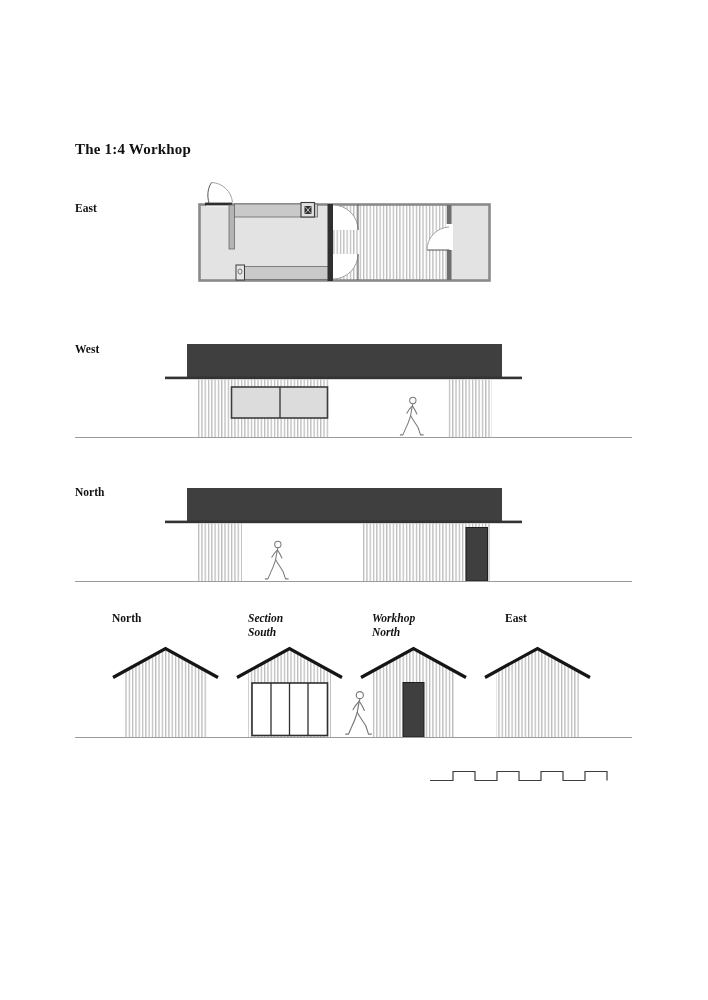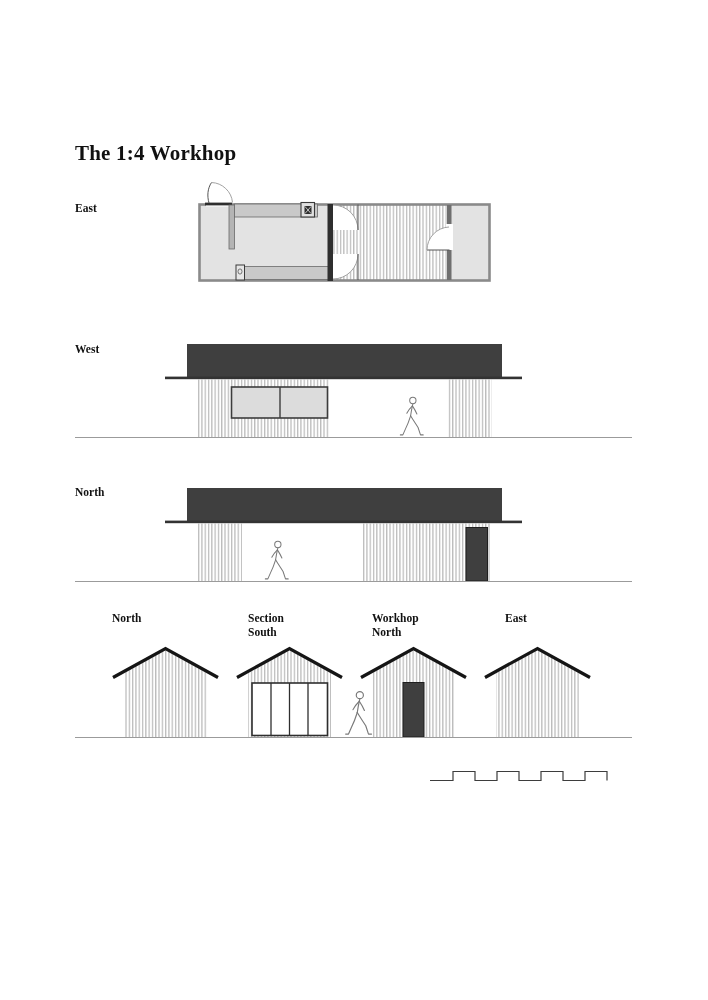--- a/index.html
+++ b/index.html
@@ -9,26 +9,26 @@
   }
   html,body{margin:0;padding:0;}
   body{background:#888;}
   .sheet{
     position:relative; width:708px; height:1000px; margin:0 auto;
     background:var(--c-paper); overflow:hidden;
     font-family:"Liberation Serif","DejaVu Serif",serif; color:var(--c-ink);
   }
   .title{
     position:absolute; left:75px; top:141px;
-    font-size:21px; font-weight:bold; letter-spacing:.2px;
+    font-size:15px; font-weight:bold; letter-spacing:.2px;
   }
   .lbl{
     position:absolute; font-size:11.5px; font-weight:bold; line-height:1.2;
   }
-  .lbl.narrow{ width:48px; }
+  .lbl.narrow{ width:48px;font-style:italic; }
   svg.drawing{ position:absolute; left:0; top:0; }
   .roof{ fill:var(--c-roof); }
   .eave{ fill:#333333; }
   .darkdoor{ fill:var(--c-dark_door); stroke:#1f1f1f; stroke-width:1; }
   .hatch-line{ stroke:var(--c-cladding_line); stroke-width:.85; }
   .ground{ stroke:var(--c-ground_line); stroke-width:1.1; fill:none; }
   .wall{ fill:none; stroke:var(--c-wall_line); stroke-width:2.6; }
   .roomfill{ fill:var(--c-room_fill); }
   .bench{ fill:var(--c-bench_fill); stroke:#6a6a6a; stroke-width:.8; }
   .arc{ fill:none; stroke:#979797; stroke-width:.9; }

